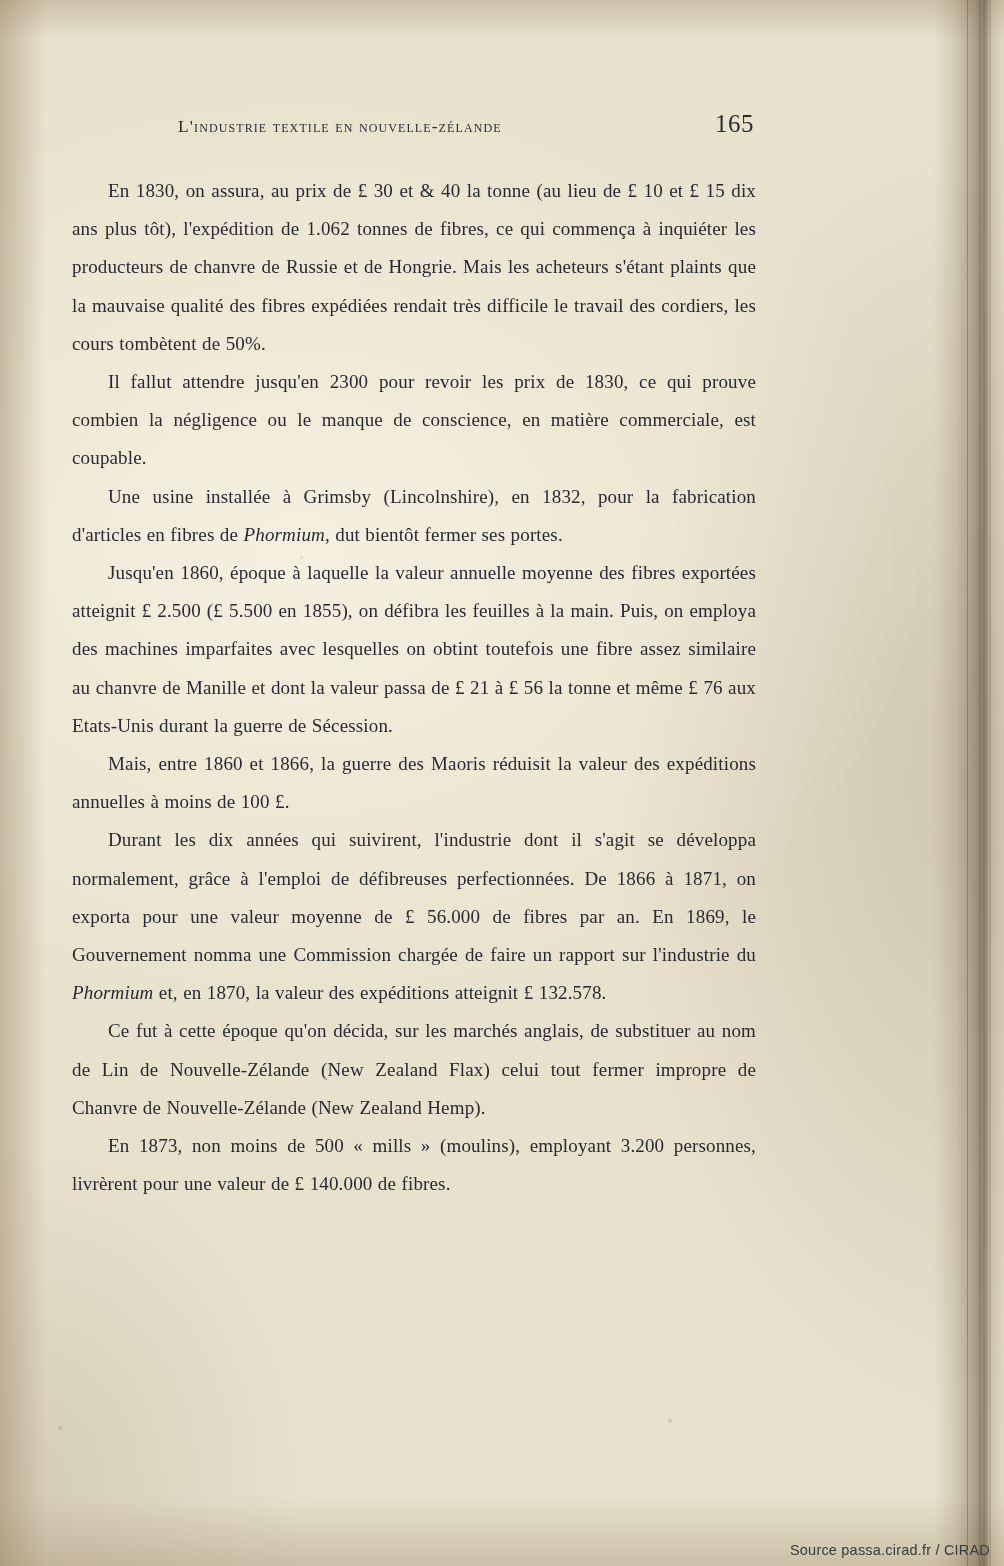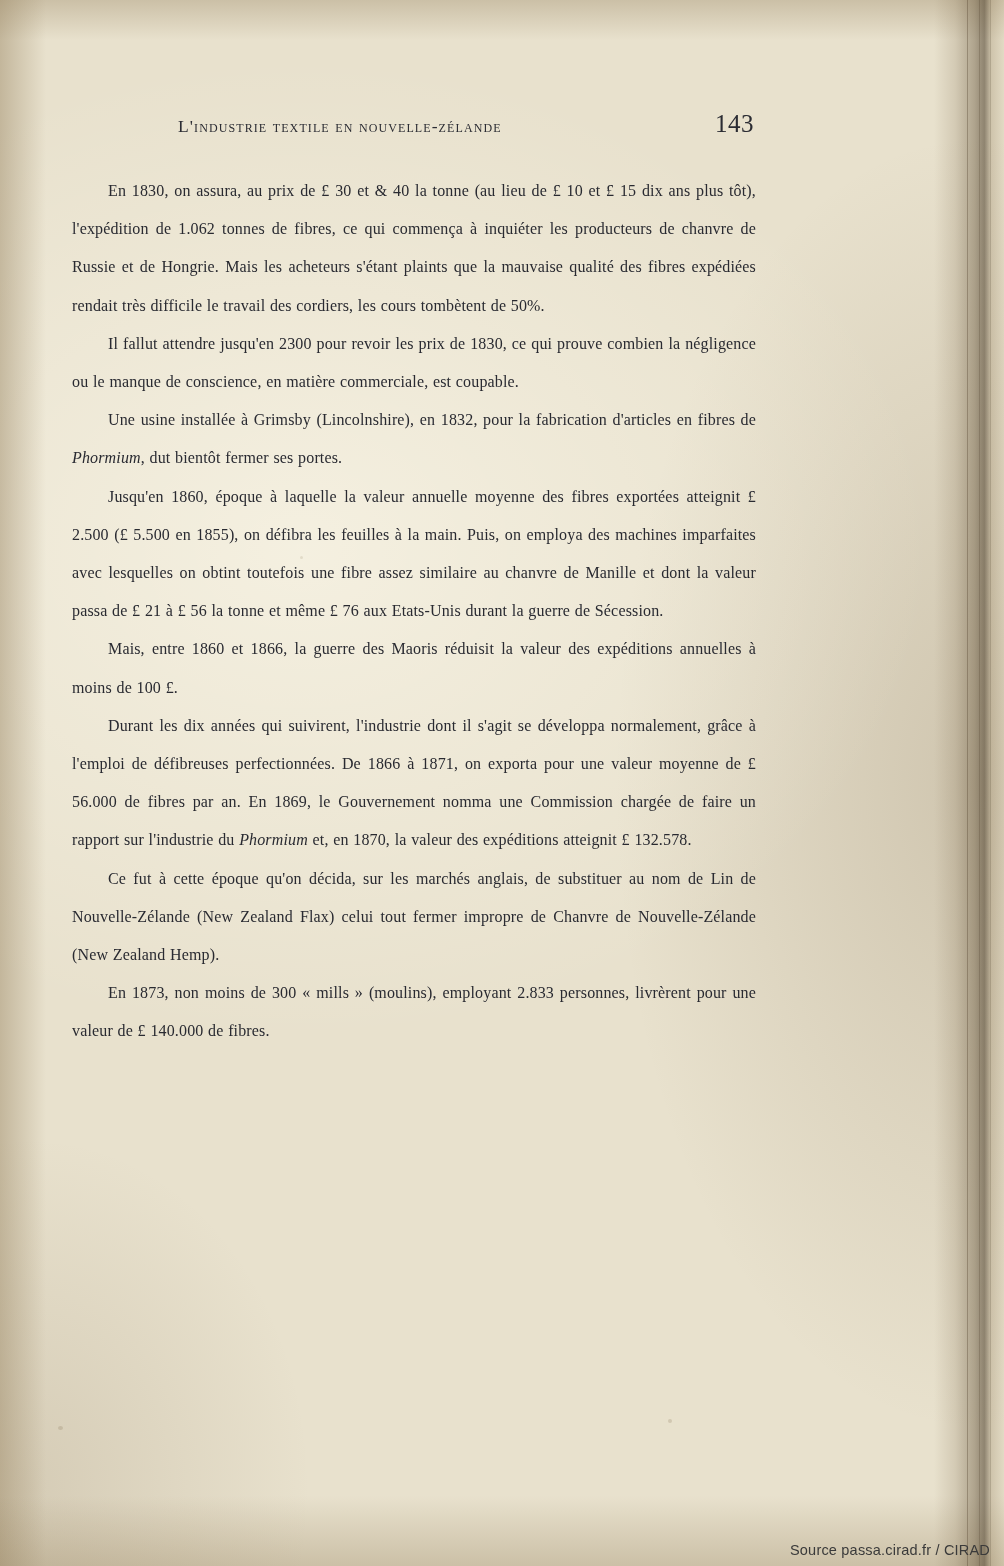--- a/index.html
+++ b/index.html
@@ -95,21 +95,21 @@
     font-size: 25px;
     color: #2b2c33;
     letter-spacing: 0.5px;
     padding-right: 2px;
   }
 
   p.para {
     margin: 0 0 0 0;
     text-indent: 36px;
     text-align: justify;
-    font-size: 16px;
+    font-size: 19px;
     line-height: 38.2px;
     color: #292a31;
     letter-spacing: 0.15px;
     word-spacing: 0.5px;
   }
   p.para + p.para { margin-top: 0; }
 
   em.it { font-style: italic; }
 
   .source {
@@ -145,31 +145,31 @@
   <div class="binding-line" style="right:13px; background:rgba(80,64,42,0.18);"></div>
 
   <div class="speck" style="left:58px; top:1426px; width:5px; height:4px;"></div>
   <div class="speck" style="left:668px; top:1419px; width:4px; height:4px;"></div>
   <div class="speck" style="left:300px; top:556px; width:3px; height:3px; background:rgba(120,100,70,0.15);"></div>
 
   <div class="content">
 
     <div class="running-head">
       <div class="running-title">L'INDUSTRIE TEXTILE EN NOUVELLE-ZÉLANDE</div>
-      <div class="page-number">143</div>
+      <div class="page-number">165</div>
     </div>
 
     <div>
       <p class="para">En 1830, on assura, au prix de £ 30 et &amp; 40 la tonne (au lieu de £ 10 et £ 15 dix ans plus tôt), l'expédition de 1.062 tonnes de fibres, ce qui commença à inquiéter les producteurs de chanvre de Russie et de Hongrie. Mais les acheteurs s'étant plaints que la mauvaise qualité des fibres expédiées rendait très difficile le travail des cordiers, les cours tombètent de 50%.</p>
       <p class="para">Il fallut attendre jusqu'en 2300 pour revoir les prix de 1830, ce qui prouve combien la négligence ou le manque de conscience, en matière commerciale, est coupable.</p>
       <p class="para">Une usine installée à Grimsby (Lincolnshire), en 1832, pour la fabrication d'articles en fibres de <em class="it">Phormium</em>, dut bientôt fermer ses portes.</p>
       <p class="para">Jusqu'en 1860, époque à laquelle la valeur annuelle moyenne des fibres exportées atteignit £ 2.500 (£ 5.500 en 1855), on défibra les feuilles à la main. Puis, on employa des machines imparfaites avec lesquelles on obtint toutefois une fibre assez similaire au chanvre de Manille et dont la valeur passa de £ 21 à £ 56 la tonne et même £ 76 aux Etats-Unis durant la guerre de Sécession.</p>
       <p class="para">Mais, entre 1860 et 1866, la guerre des Maoris réduisit la valeur des expéditions annuelles à moins de 100 £.</p>
       <p class="para">Durant les dix années qui suivirent, l'industrie dont il s'agit se développa normalement, grâce à l'emploi de défibreuses perfectionnées. De 1866 à 1871, on exporta pour une valeur moyenne de £ 56.000 de fibres par an. En 1869, le Gouvernement nomma une Commission chargée de faire un rapport sur l'industrie du <em class="it">Phormium</em> et, en 1870, la valeur des expéditions atteignit £ 132.578.</p>
       <p class="para">Ce fut à cette époque qu'on décida, sur les marchés anglais, de substituer au nom de Lin de Nouvelle-Zélande (New Zealand Flax) celui tout fermer impropre de Chanvre de Nouvelle-Zélande (New Zealand Hemp).</p>
-      <p class="para">En 1873, non moins de 300 « mills » (moulins), employant 2.833 personnes, livrèrent pour une valeur de £ 140.000 de fibres.</p>
+      <p class="para">En 1873, non moins de 500 « mills » (moulins), employant 3.200 personnes, livrèrent pour une valeur de £ 140.000 de fibres.</p>
     </div>
 
   </div>
 
   <div class="source">Source passa.cirad.fr / CIRAD</div>
 
 </div>
 
 </body></html>

